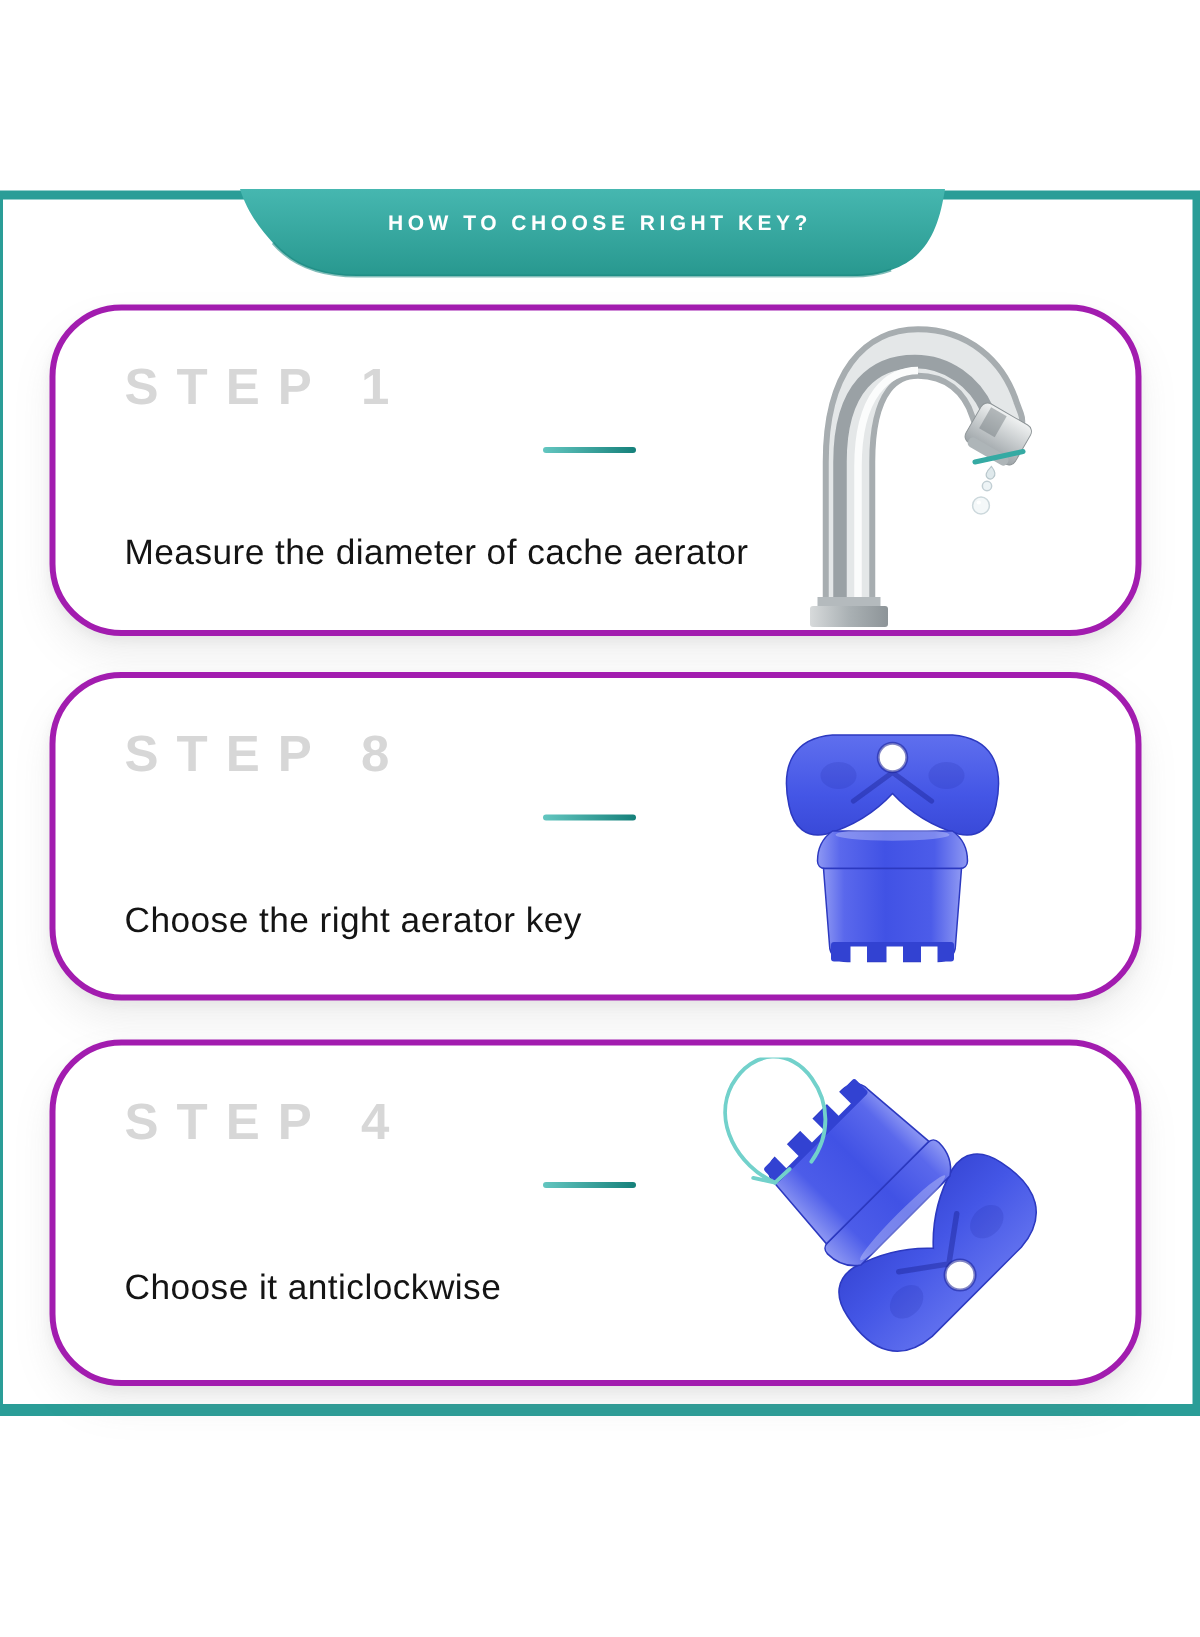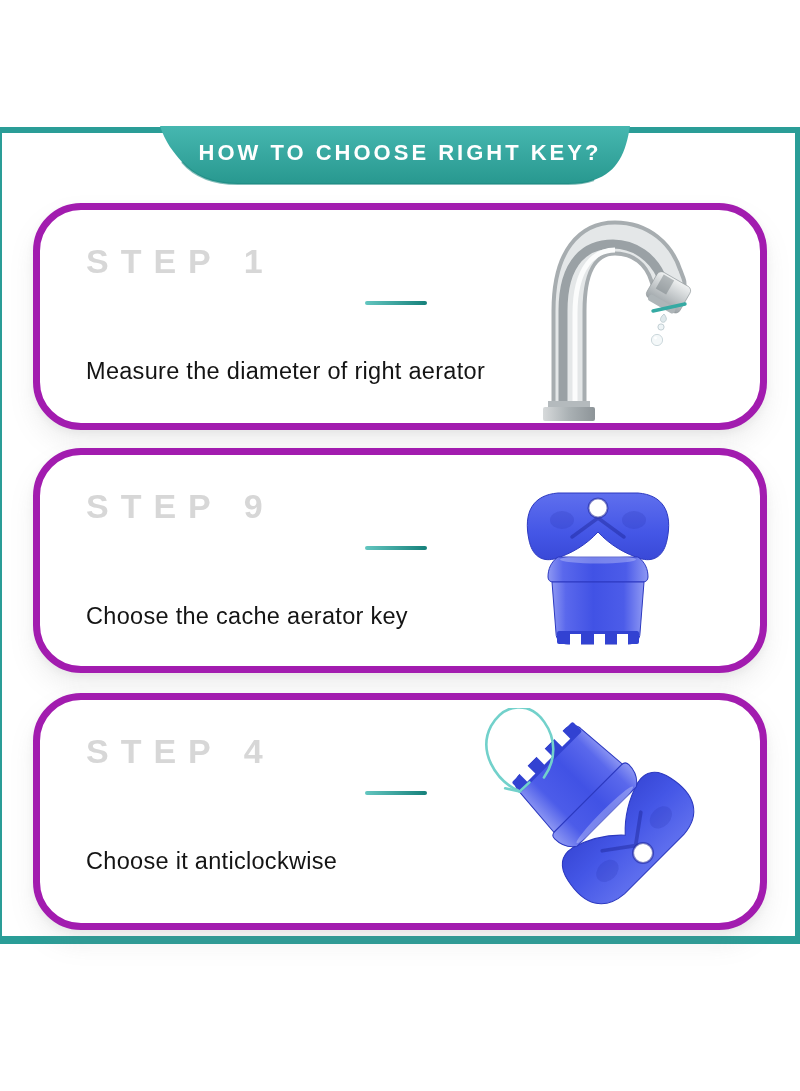--- a/index.html
+++ b/index.html
@@ -8,25 +8,25 @@
     background:#ffffff; font-family:"Liberation Sans", sans-serif;
   }
   .frame {
     position:absolute; left:0; top:127px; width:800px; height:817px;
     box-sizing:border-box; border-style:solid; border-color:#2a9d97;
     border-width:6px 5px 8px 2px;
   }
   .banner-svg { position:absolute; left:150px; top:120px; width:500px; height:70px; }
   .banner-title {
     position:absolute; left:150px; top:140px; width:500px; text-align:center;
-    font-size:22px; font-weight:800; letter-spacing:3px; color:#ffffff;
+    font-size:14px; font-weight:800; letter-spacing:3px; color:#ffffff;
   }
   .card {
     position:absolute; left:33px; width:720px; background:#ffffff;
-    border:7px solid #a21caf; border-radius:48px;
+    border:4px solid #a21caf; border-radius:48px;
     box-shadow:0 14px 24px rgba(130,130,130,0.13), 0 3px 8px rgba(0,0,0,0.05);
   }
   .card1 { top:203px; height:213px; }
   .card2 { top:448px; height:211px; }
   .card3 { top:693px; height:223px; }
   .step-label {
     position:absolute; left:46px; top:32px;
     font-size:34px; font-weight:800; letter-spacing:12px; color:#d7d7d7;
   }
   .step-divider {
@@ -58,21 +58,21 @@
     </defs>
     <path d="M10,6 L480,6 C476,32 468,52 444,60 C436,63 428,64 418,64 L88,64
              C62,64 44,56 32,42 C24,33 15,22 10,6 Z" fill="url(#banGrad)"></path>
     <path d="M32,42 C44,56 62,64 88,64 L418,64 C428,64 436,63 444,60" fill="none" stroke="#1b8680" stroke-width="2" opacity="0.55"></path>
   </svg>
   <div class="banner-title">HOW TO CHOOSE RIGHT KEY?</div>
 
   <div class="card card1">
     <div class="step-label">STEP 1</div>
     <div class="step-divider"></div>
-    <div class="step-caption">Measure the diameter of right aerator</div>
+    <div class="step-caption">Measure the diameter of cache aerator</div>
 
     <svg class="illu illu-faucet" width="280" height="205" viewBox="0 0 280 205">
       <defs>
         <linearGradient id="capGrad" x1="0" y1="0" x2="0" y2="1">
           <stop offset="0" stop-color="#f0f2f2"></stop>
             <stop offset="1" stop-color="#9ba2a6"></stop>
         </linearGradient>
         <linearGradient id="baseGrad" x1="0" y1="0" x2="1" y2="0">
           <stop offset="0" stop-color="#d7dadb"></stop>
             <stop offset="0.5" stop-color="#aab1b4"></stop>
@@ -101,23 +101,23 @@
       </g>
 
       <g>
         <rect x="53" y="185" width="42" height="7" fill="#b4babd"></rect>
         <rect x="48" y="191" width="52" height="14" rx="2" fill="url(#baseGrad)"></rect>
       </g>
     </svg>
   </div>
 
   <div class="card card2">
-    <div class="step-label">STEP 9</div>
+    <div class="step-label">STEP 8</div>
     <div class="step-divider"></div>
-    <div class="step-caption">Choose the cache aerator key</div>
+    <div class="step-caption">Choose the right aerator key</div>
 
     <svg class="illu illu-key" width="160" height="170" viewBox="0 0 160 170">
       <defs>
         <linearGradient id="keyBodyGrad" x1="0" y1="0" x2="1" y2="0">
           <stop offset="0" stop-color="#8e98f3"></stop>
             <stop offset="0.15" stop-color="#5a68ec"></stop>
           <stop offset="0.45" stop-color="#4152e5"></stop>
             <stop offset="0.78" stop-color="#4c5ce9"></stop>
           <stop offset="1" stop-color="#8e98f3"></stop>
         </linearGradient>

